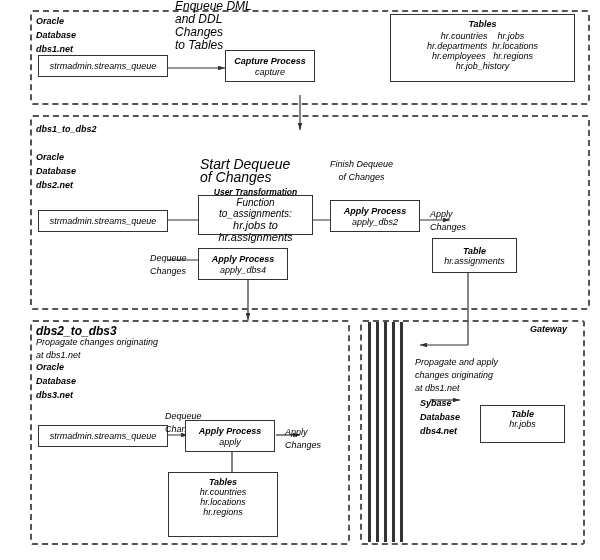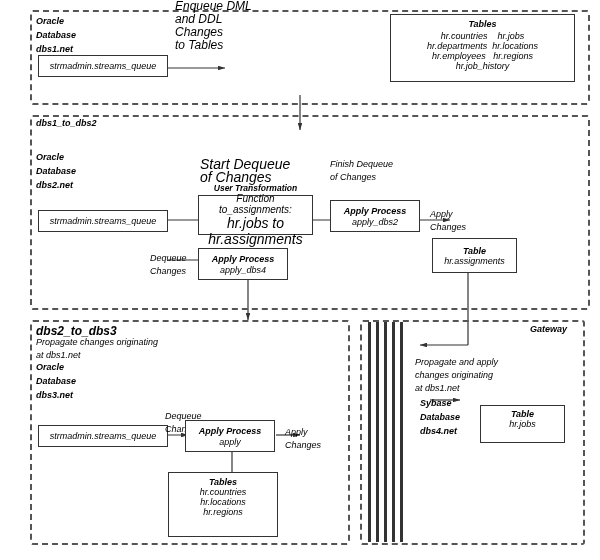--- a/index.html
+++ b/index.html
@@ -109,57 +109,61 @@
   </div>
 
   <div class="solid-box" style="left:38px;top:55px;width:130px;height:22px;font-size:9px;">
     <span>strmadmin.streams_queue</span>
   </div>
 
   <div class="label" style="left:175px;top:0;line-height:13px;font-size:12px;">
     Enqueue DML<br>and DDL<br>Changes<br>to Tables
   </div>
 
+  <div class="solid-box" style="left:225px;top:50px;width:90px;height:32px;font-size:9px;">
+    <div class="box-title">Capture Process</div>
+    <div class="box-subtitle">capture</div>
+  </div>
 
   <div class="solid-box" style="left:390px;top:14px;width:185px;height:68px;text-align:left;padding:4px 6px;font-size:9px;justify-content:flex-start;">
     <div style="font-weight:bold;margin-bottom:2px;">Tables</div>
     <div>hr.countries &nbsp;&nbsp; hr.jobs</div>
     <div>hr.departments &nbsp;hr.locations</div>
     <div>hr.employees &nbsp; hr.regions</div>
     <div>hr.job_history</div>
   </div>
 
   <div class="dashed-box" style="left:30px;top:115px;width:560px;height:195px;">
   </div>
 
-  <div class="label bold" style="left:36px;top:118px;font-size:9px;">
+  <div class="label bold" style="left:36px;top:124px;font-size:9px;">
     dbs1_to_dbs2
   </div>
 
   <div class="label" style="left:36px;top:150px;line-height:13px;">
     <span class="bold" style="white-space:pre;font-size:9px;">Oracle
 Database
 dbs2.net</span>
   </div>
 
   <div class="solid-box" style="left:38px;top:210px;width:130px;height:22px;font-size:9px;">
     <span>strmadmin.streams_queue</span>
   </div>
 
   <div class="label" style="left:200px;top:158px;font-size:14px;line-height:13px;">
     Start Dequeue<br>of Changes
   </div>
 
   <div class="solid-box" style="left:198px;top:195px;width:115px;height:40px;font-size:9px;padding:11px;">
     <div style="font-weight:bold;font-size:8.5px;">User Transformation</div>
     <div style="font-size:10px;">Function to_assignments:</div>
-    <div style="font-size:14px;text-align:center;">hr.jobs to hr.assignments</div>
-  </div>
-
-  <div class="label" style="left:330px;top:158px;font-size:9px;line-height:13px;">
+    <div style="font-size:11px;text-align:center;">hr.jobs to hr.assignments</div>
+  </div>
+
+  <div class="label" style="left:330px;top:158px;font-size:9px;line-height:13px;text-align:center;">
     Finish Dequeue<br>of Changes
   </div>
 
   <div class="solid-box" style="left:330px;top:200px;width:90px;height:32px;font-size:9px;">
     <div class="box-title">Apply Process</div>
     <div class="box-subtitle">apply_dbs2</div>
   </div>
 
   <div class="label" style="left:430px;top:208px;font-size:9px;line-height:13px;">
     Apply<br>Changes

